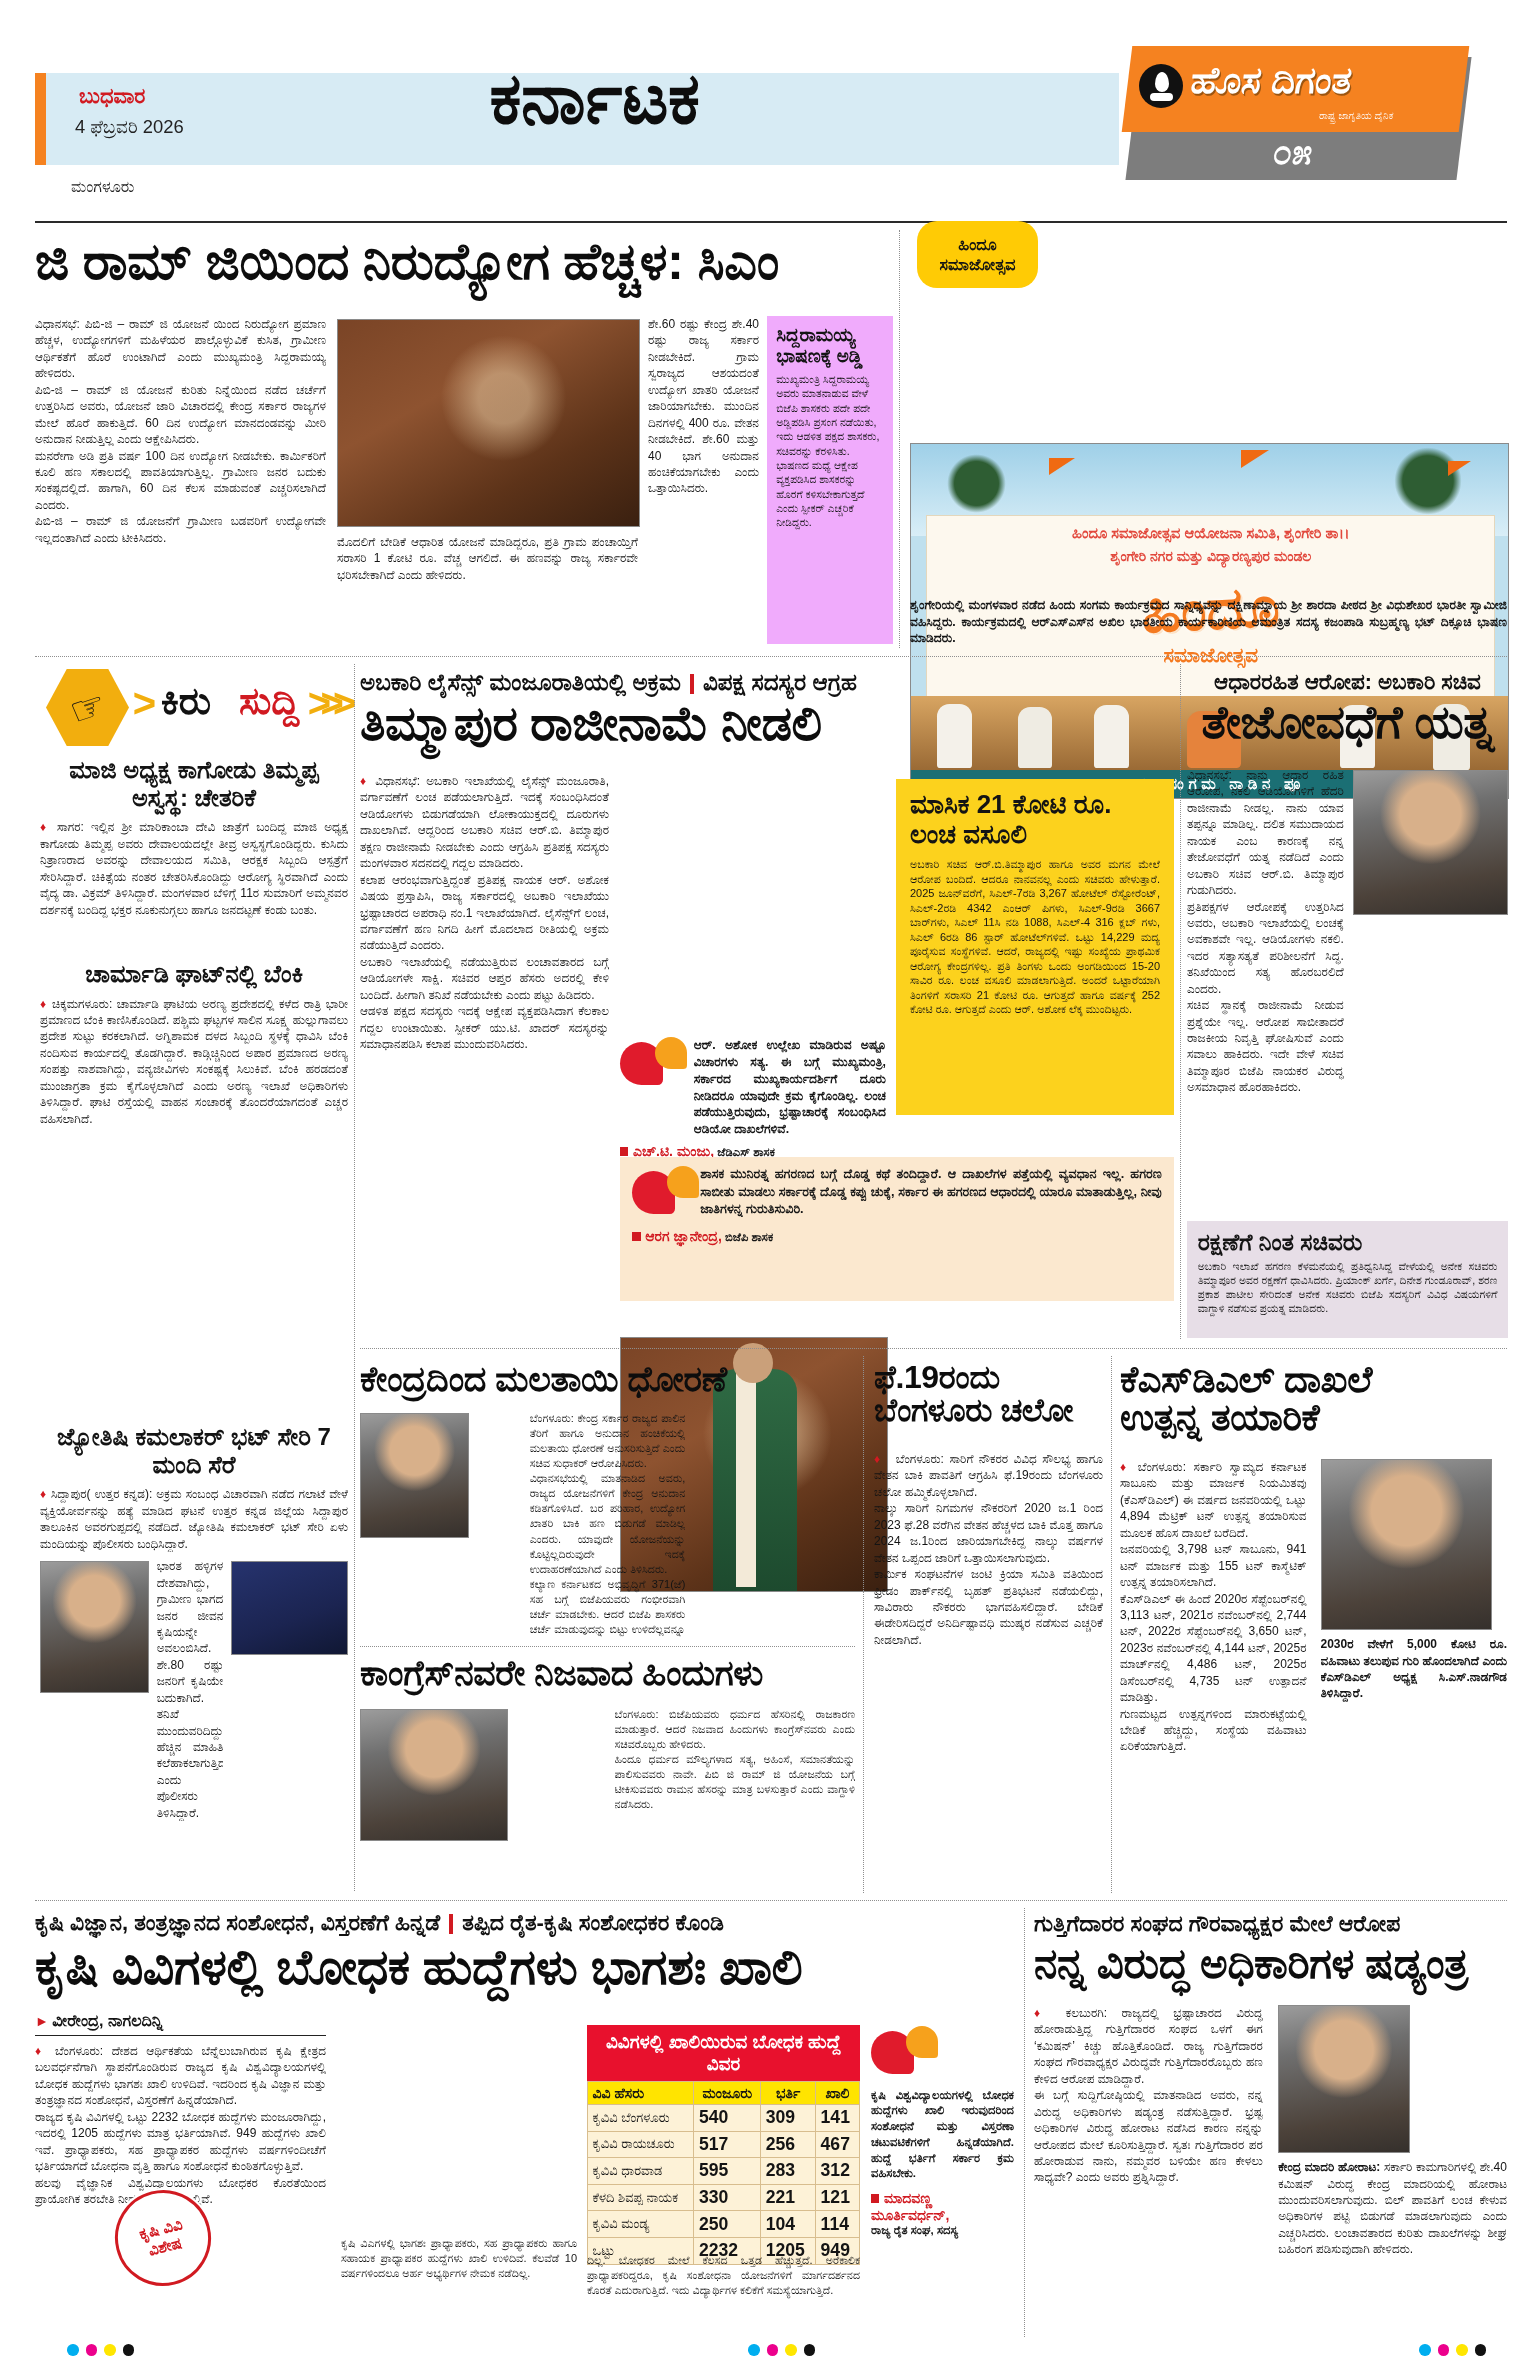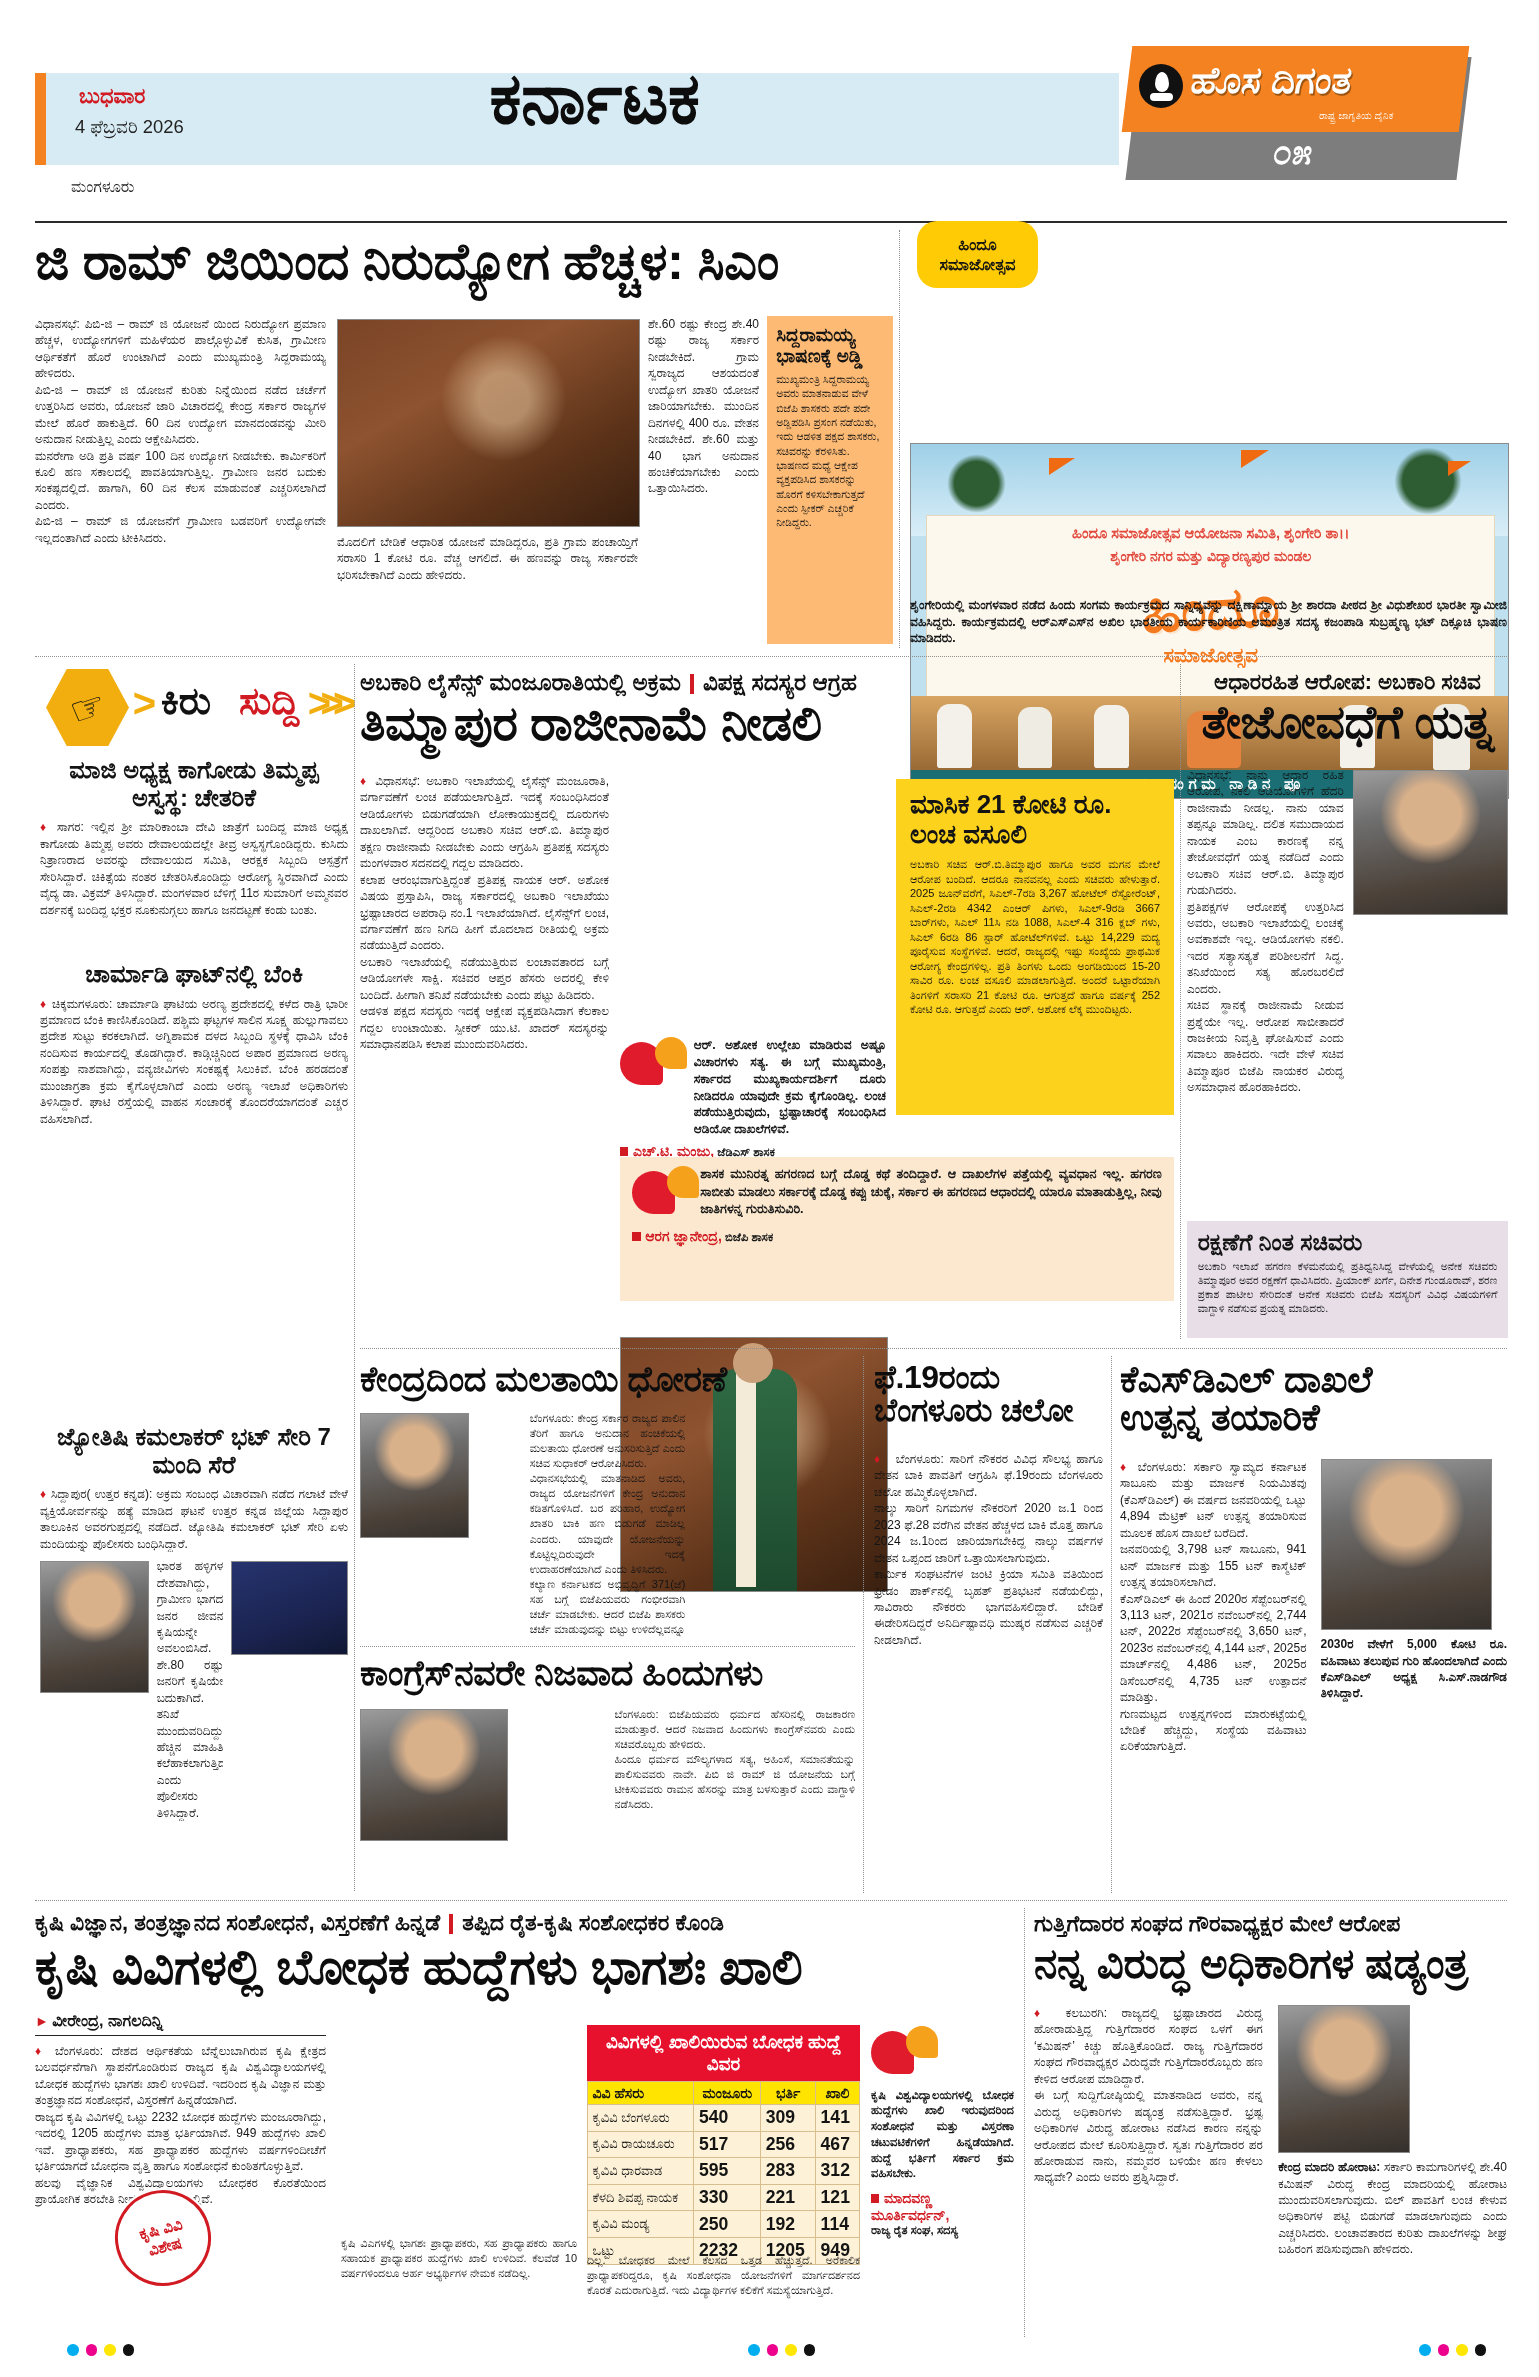--- a/index.html
+++ b/index.html
@@ -72,21 +72,21 @@
   <div class="abs body-txt just" style="left:35px;top:316px;width:291px;height:328px;">ವಿಧಾನಸಭೆ: ಪಿಬಿ-ಜಿ – ರಾಮ್ ಜಿ ಯೋಜನೆ ಯಿಂದ ನಿರುದ್ಯೋಗ ಪ್ರಮಾಣ ಹೆಚ್ಚಳ, ಉದ್ಯೋಗಗಳಿಗೆ ಮಹಿಳೆಯರ ಪಾಲ್ಗೊಳ್ಳುವಿಕೆ ಕುಸಿತ, ಗ್ರಾಮೀಣ ಆರ್ಥಿಕತೆಗೆ ಹೊರೆ ಉಂಟಾಗಿದೆ ಎಂದು ಮುಖ್ಯಮಂತ್ರಿ ಸಿದ್ದರಾಮಯ್ಯ ಹೇಳಿದರು.
 ಪಿಬಿ-ಜಿ – ರಾಮ್ ಜಿ ಯೋಜನೆ ಕುರಿತು ನಿನ್ನೆಯಿಂದ ನಡೆದ ಚರ್ಚೆಗೆ ಉತ್ತರಿಸಿದ ಅವರು, ಯೋಜನೆ ಜಾರಿ ವಿಚಾರದಲ್ಲಿ ಕೇಂದ್ರ ಸರ್ಕಾರ ರಾಜ್ಯಗಳ ಮೇಲೆ ಹೊರೆ ಹಾಕುತ್ತಿದೆ. 60 ದಿನ ಉದ್ಯೋಗ ಮಾನದಂಡವನ್ನು ಮೀರಿ ಅನುದಾನ ನೀಡುತ್ತಿಲ್ಲ ಎಂದು ಆಕ್ಷೇಪಿಸಿದರು.
 ಮನರೇಗಾ ಅಡಿ ಪ್ರತಿ ವರ್ಷ 100 ದಿನ ಉದ್ಯೋಗ ನೀಡಬೇಕು. ಕಾರ್ಮಿಕರಿಗೆ ಕೂಲಿ ಹಣ ಸಕಾಲದಲ್ಲಿ ಪಾವತಿಯಾಗುತ್ತಿಲ್ಲ. ಗ್ರಾಮೀಣ ಜನರ ಬದುಕು ಸಂಕಷ್ಟದಲ್ಲಿದೆ. ಹಾಗಾಗಿ, 60 ದಿನ ಕೆಲಸ ಮಾಡುವಂತೆ ಎಚ್ಚರಿಸಲಾಗಿದೆ ಎಂದರು.
 ಪಿಬಿ-ಜಿ – ರಾಮ್ ಜಿ ಯೋಜನೆಗೆ ಗ್ರಾಮೀಣ ಬಡವರಿಗೆ ಉದ್ಯೋಗವೇ ಇಲ್ಲದಂತಾಗಿದೆ ಎಂದು ಟೀಕಿಸಿದರು.</div>
 
   <div class="abs photo ph-assembly" style="left:337px;top:319px;width:301px;height:206px;"></div>
   <div class="abs body-txt just" style="left:337px;top:534px;width:301px;height:109px;">ಮೊದಲಿಗೆ ಬೇಡಿಕೆ ಆಧಾರಿತ ಯೋಜನೆ ಮಾಡಿದ್ದರೂ, ಪ್ರತಿ ಗ್ರಾಮ ಪಂಚಾಯ್ತಿಗೆ ಸರಾಸರಿ 1 ಕೋಟಿ ರೂ. ವೆಚ್ಚ ಆಗಲಿದೆ. ಈ ಹಣವನ್ನು ರಾಜ್ಯ ಸರ್ಕಾರವೇ ಭರಿಸಬೇಕಾಗಿದೆ ಎಂದು ಹೇಳಿದರು.</div>
 
   <div class="abs body-txt just" style="left:648px;top:316px;width:111px;height:328px;">ಶೇ.60 ರಷ್ಟು ಕೇಂದ್ರ ಶೇ.40 ರಷ್ಟು ರಾಜ್ಯ ಸರ್ಕಾರ ನೀಡಬೇಕಿದೆ. ಗ್ರಾಮ ಸ್ವರಾಜ್ಯದ ಆಶಯದಂತೆ ಉದ್ಯೋಗ ಖಾತರಿ ಯೋಜನೆ ಜಾರಿಯಾಗಬೇಕು. ಮುಂದಿನ ದಿನಗಳಲ್ಲಿ 400 ರೂ. ವೇತನ ನೀಡಬೇಕಿದೆ. ಶೇ.60 ಮತ್ತು 40 ಭಾಗ ಅನುದಾನ ಹಂಚಿಕೆಯಾಗಬೇಕು ಎಂದು ಒತ್ತಾಯಿಸಿದರು.</div>
 
-  <div class="abs" style="left:767px;top:316px;width:126px;height:328px;background:#fdba74;padding:7.7px 9.2px;box-sizing:border-box;">
+  <div class="abs" style="left:767px;top:316px;width:126px;height:328px;background:#f0abfc;padding:7.7px 9.2px;box-sizing:border-box;">
     <div class="bold" style="font-size:18.4px;line-height:1.15;margin-bottom:6.1px;">ಸಿದ್ದರಾಮಯ್ಯ ಭಾಷಣಕ್ಕೆ ಅಡ್ಡಿ</div>
     <div class="small-txt" style="white-space:pre-line;">ಮುಖ್ಯಮಂತ್ರಿ ಸಿದ್ದರಾಮಯ್ಯ ಅವರು ಮಾತನಾಡುವ ವೇಳೆ ಬಿಜೆಪಿ ಶಾಸಕರು ಪದೇ ಪದೇ ಅಡ್ಡಿಪಡಿಸಿ ಪ್ರಸಂಗ ನಡೆಯಿತು, ಇದು ಆಡಳಿತ ಪಕ್ಷದ ಶಾಸಕರು, ಸಚಿವರನ್ನು ಕೆರಳಿಸಿತು. ಭಾಷಣದ ಮಧ್ಯೆ ಆಕ್ಷೇಪ ವ್ಯಕ್ತಪಡಿಸಿದ ಶಾಸಕರನ್ನು ಹೊರಗೆ ಕಳಿಸಬೇಕಾಗುತ್ತದೆ ಎಂದು ಸ್ಪೀಕರ್ ಎಚ್ಚರಿಕೆ ನೀಡಿದ್ದರು.</div>
   </div>
 
   <div class="abs vdot" style="left:899px;top:230px;height:418px;"></div>
 
   <div class="abs photo" style="left:910px;top:235px;width:597px;height:354px;background:#bfe0ee;">
     <div class="abs" style="left:0;top:0;right:0;height:92px;background:linear-gradient(#9fd0e8,#d9eef7);"></div>
     <div class="abs" style="left:31px;top:4.6px;width:69px;height:69px;background:radial-gradient(circle,#2e5d33 0 45%,rgba(0,0,0,0) 60%);border-radius:50%;"></div>
     <div class="abs" style="left:475px;top:0px;width:84px;height:74px;background:radial-gradient(circle,#2e5d33 0 45%,rgba(0,0,0,0) 60%);border-radius:50%;"></div>
@@ -296,21 +296,21 @@
         </tr>
         <tr>
           <td style="font-size:13px;">ಕೆಳದಿ ಶಿವಪ್ಪ ನಾಯಕ</td>
           <td class="bold" style="font-size:17.6px;">330</td>
           <td class="bold" style="font-size:17.6px;">221</td>
           <td class="bold" style="font-size:17.6px;">121</td>
         </tr>
         <tr>
           <td style="font-size:13px;">ಕೃವಿವಿ ಮಂಡ್ಯ</td>
           <td class="bold" style="font-size:17.6px;">250</td>
-          <td class="bold" style="font-size:17.6px;">192</td>
+          <td class="bold" style="font-size:17.6px;">104</td>
           <td class="bold" style="font-size:17.6px;">114</td>
         </tr>
         <tr>
           <td style="font-size:13px;">ಒಟ್ಟು</td>
           <td class="bold" style="font-size:17.6px;">2232</td>
           <td class="bold" style="font-size:17.6px;">1205</td>
           <td class="bold" style="font-size:17.6px;">949</td>
         </tr>
       </tbody>
     </table>

